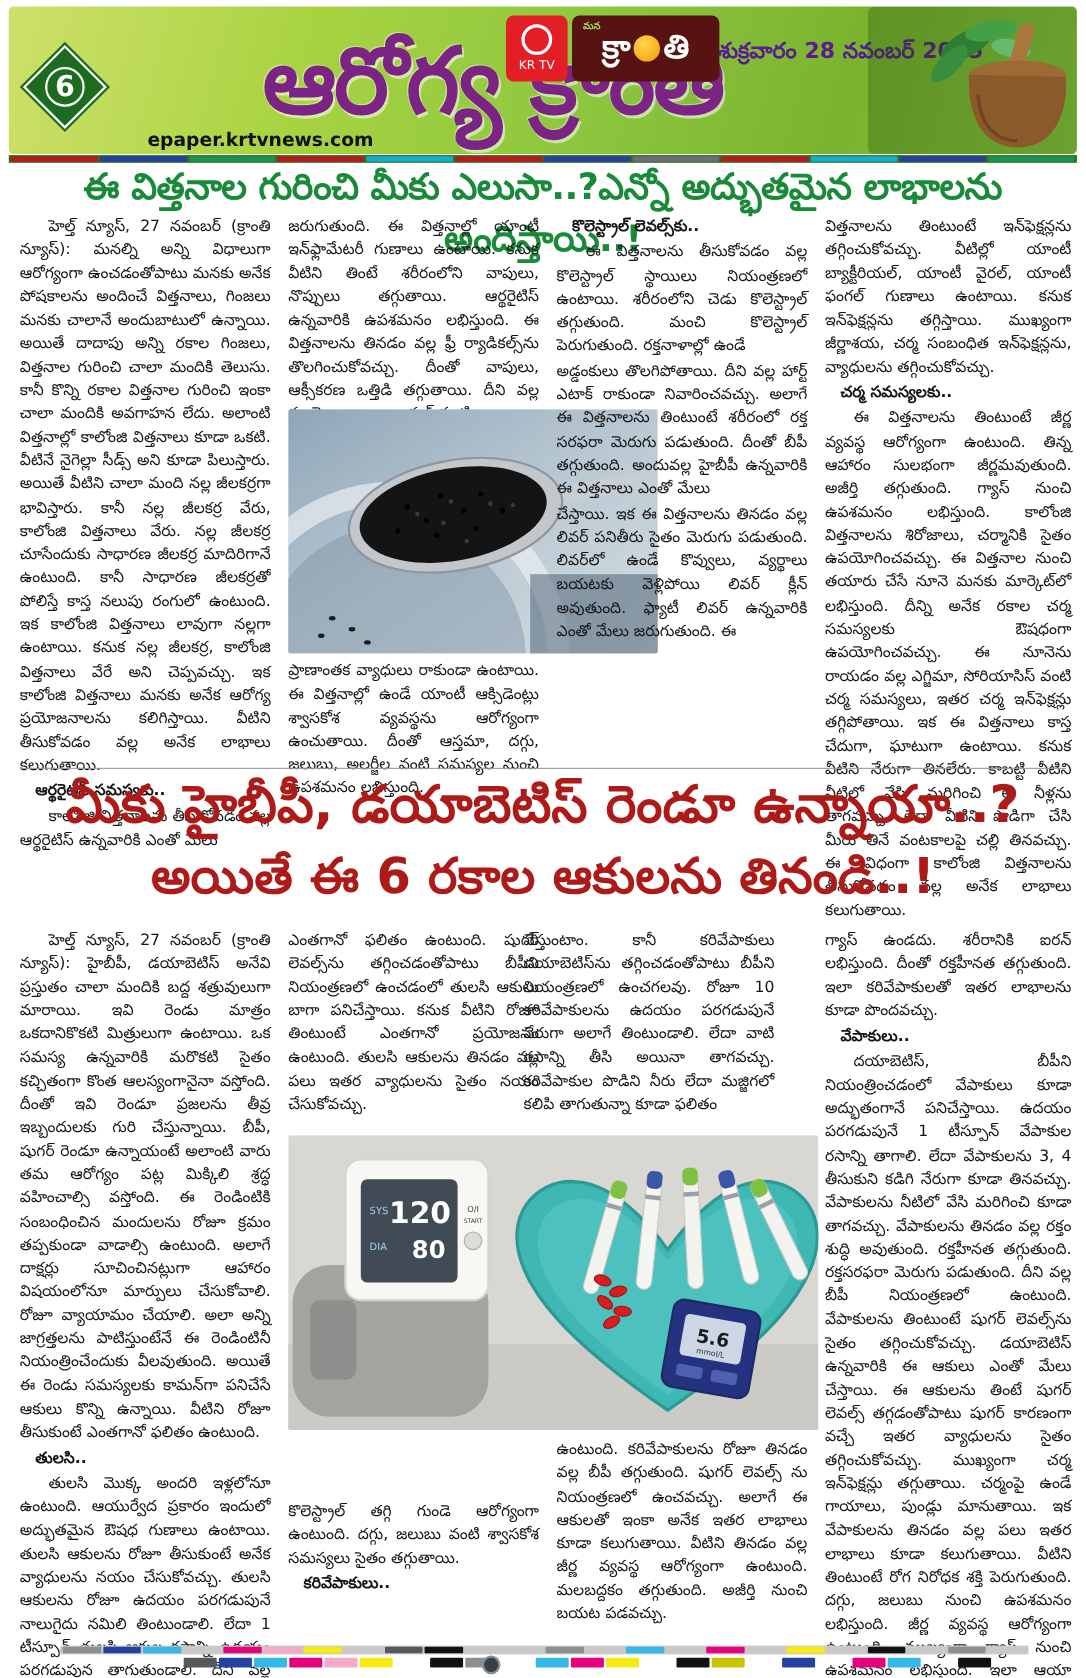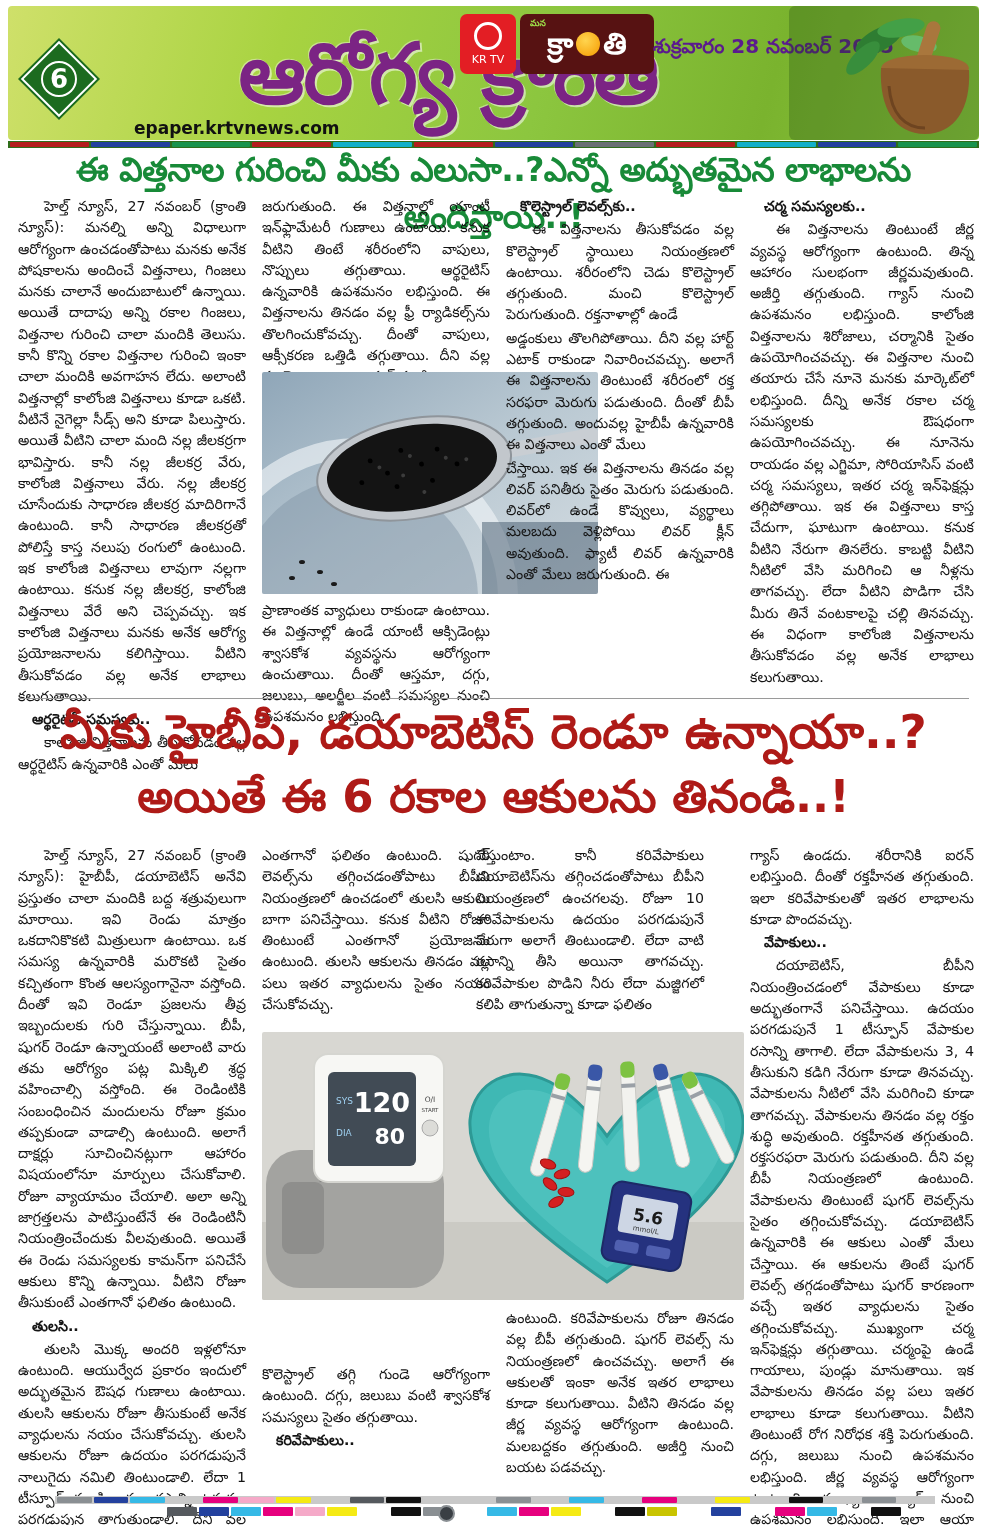--- a/index.html
+++ b/index.html
@@ -168,24 +168,25 @@
 </svg>
 
 <div class="abs col" style="left:262px;top:600px;">
   <p>ప్రాణాంతక వ్యాధులు రాకుండా ఉంటాయి. ఈ విత్తనాల్లో ఉండే యాంటీ ఆక్సిడెంట్లు శ్వాసకోశ వ్యవస్థను ఆరోగ్యంగా ఉంచుతాయి. దీంతో ఆస్తమా, దగ్గు, జలుబు, అలర్జీల వంటి సమస్యల నుంచి ఉపశమనం లభిస్తుంది.</p>
 </div>
 
 <div class="abs col" style="left:506px;top:196px;">
   <p class="sub">కొలెస్ట్రాల్ లెవల్స్‌కు..</p>
   <p class="ind">ఈ విత్తనాలను తీసుకోవడం వల్ల కొలెస్ట్రాల్ స్థాయిలు నియంత్రణలో ఉంటాయి. శరీరంలోని చెడు కొలెస్ట్రాల్ తగ్గుతుంది. మంచి కొలెస్ట్రాల్ పెరుగుతుంది. రక్తనాళాల్లో ఉండే</p>
   <p class="narrow">అడ్డంకులు తొలగిపోతాయి. దీని వల్ల హార్ట్ ఎటాక్ రాకుండా నివారించవచ్చు. అలాగే ఈ విత్తనాలను తింటుంటే శరీరంలో రక్త సరఫరా మెరుగు పడుతుంది. దీంతో బీపీ తగ్గుతుంది. అందువల్ల హైబీపీ ఉన్నవారికి ఈ విత్తనాలు ఎంతో మేలు</p>
-  <p>చేస్తాయి. ఇక ఈ విత్తనాలను తినడం వల్ల లివర్ పనితీరు సైతం మెరుగు పడుతుంది. లివర్‌లో ఉండే కొవ్వులు, వ్యర్థాలు మలబదు వెళ్లిపోయి లివర్ క్లీన్ అవుతుంది. ఫ్యాటీ లివర్ ఉన్నవారికి ఎంతో మేలు జరుగుతుంది. ఈ</p>
+  <p>చేస్తాయి. ఇక ఈ విత్తనాలను తినడం వల్ల లివర్ పనితీరు సైతం మెరుగు పడుతుంది. లివర్‌లో ఉండే కొవ్వులు, వ్యర్థాలు బయటకు వెళ్లిపోయి లివర్ క్లీన్ అవుతుంది. ఫ్యాటీ లివర్ ఉన్నవారికి ఎంతో మేలు జరుగుతుంది. ఈ</p>
 </div>
 
 <div class="abs col" style="left:750px;top:196px;width:224px;">
+  <p>విత్తనాలను తింటుంటే ఇన్‌ఫెక్షన్లను తగ్గించుకోవచ్చు. వీటిల్లో యాంటీ బ్యాక్టీరియల్, యాంటీ వైరల్, యాంటీ ఫంగల్ గుణాలు ఉంటాయి. కనుక ఇన్‌ఫెక్షన్లను తగ్గిస్తాయి. ముఖ్యంగా జీర్ణాశయ, చర్మ సంబంధిత ఇన్‌ఫెక్షన్లను, వ్యాధులను తగ్గించుకోవచ్చు.</p>
   <p class="sub">చర్మ సమస్యలకు..</p>
   <p class="ind">ఈ విత్తనాలను తింటుంటే జీర్ణ వ్యవస్థ ఆరోగ్యంగా ఉంటుంది. తిన్న ఆహారం సులభంగా జీర్ణమవుతుంది. అజీర్తి తగ్గుతుంది. గ్యాస్ నుంచి ఉపశమనం లభిస్తుంది. కాలోంజి విత్తనాలను శిరోజాలు, చర్మానికి సైతం ఉపయోగించవచ్చు. ఈ విత్తనాల నుంచి తయారు చేసే నూనె మనకు మార్కెట్‌లో లభిస్తుంది. దీన్ని అనేక రకాల చర్మ సమస్యలకు ఔషధంగా ఉపయోగించవచ్చు. ఈ నూనెను రాయడం వల్ల ఎగ్జిమా, సోరియాసిస్ వంటి చర్మ సమస్యలు, ఇతర చర్మ ఇన్‌ఫెక్షన్లు తగ్గిపోతాయి. ఇక ఈ విత్తనాలు కాస్త చేదుగా, ఘాటుగా ఉంటాయి. కనుక వీటిని నేరుగా తినలేరు. కాబట్టి వీటిని నీటిలో వేసి మరిగించి ఆ నీళ్లను తాగవచ్చు. లేదా వీటిని పొడిగా చేసి మీరు తినే వంటకాలపై చల్లి తినవచ్చు. ఈ విధంగా కాలోంజి విత్తనాలను తీసుకోవడం వల్ల అనేక లాభాలు కలుగుతాయి.</p>
 </div>
 
 <div class="abs divider"></div>
 
 <div class="abs headline2a">మీకు హైబీపీ, డయాబెటిస్ రెండూ ఉన్నాయా..?</div>
 <div class="abs headline2b">అయితే ఈ 6 రకాల ఆకులను తినండి..!</div>
 
 <div class="abs col" style="left:18px;top:845px;">

